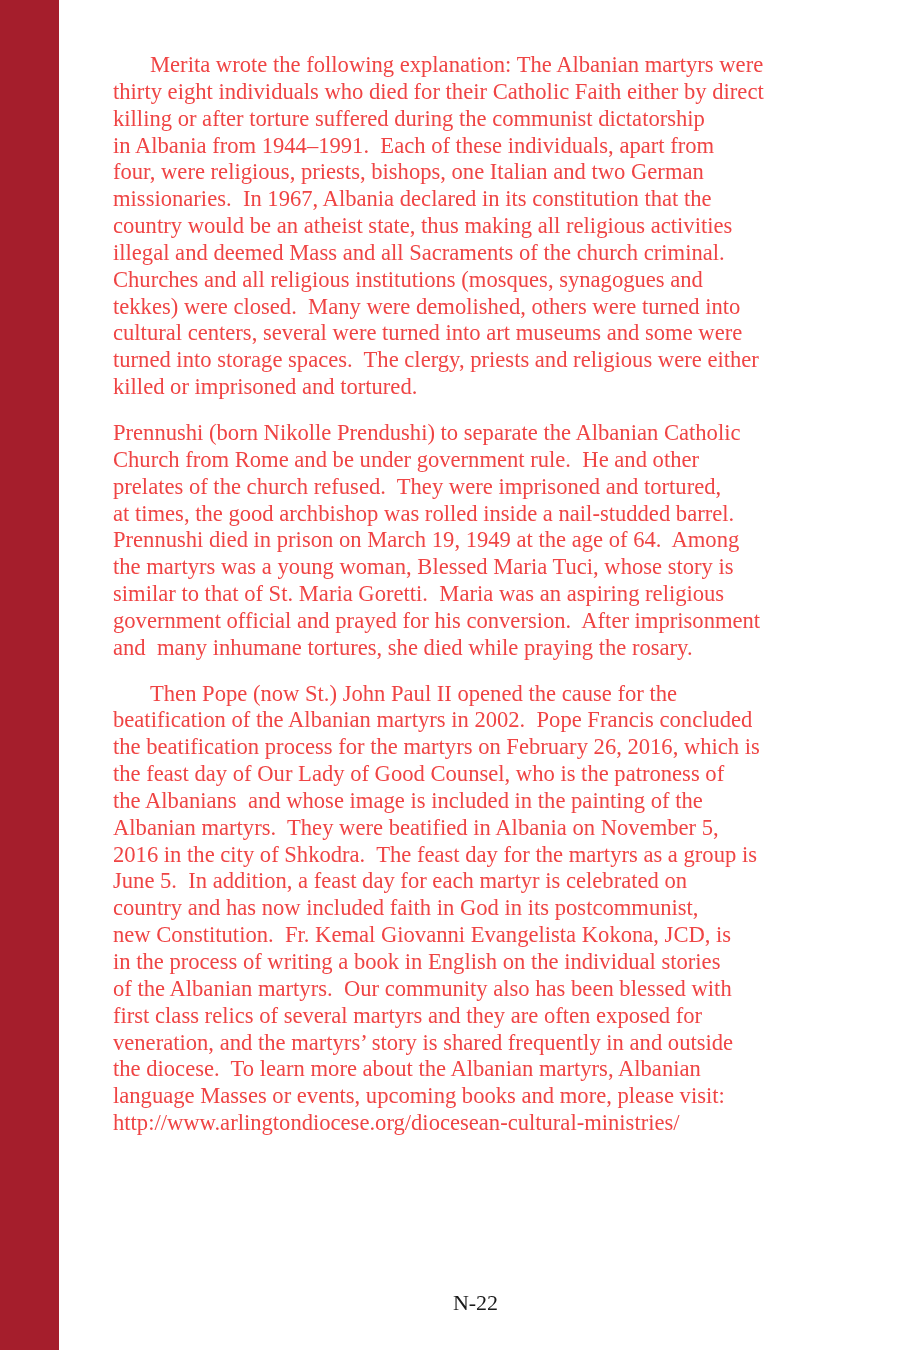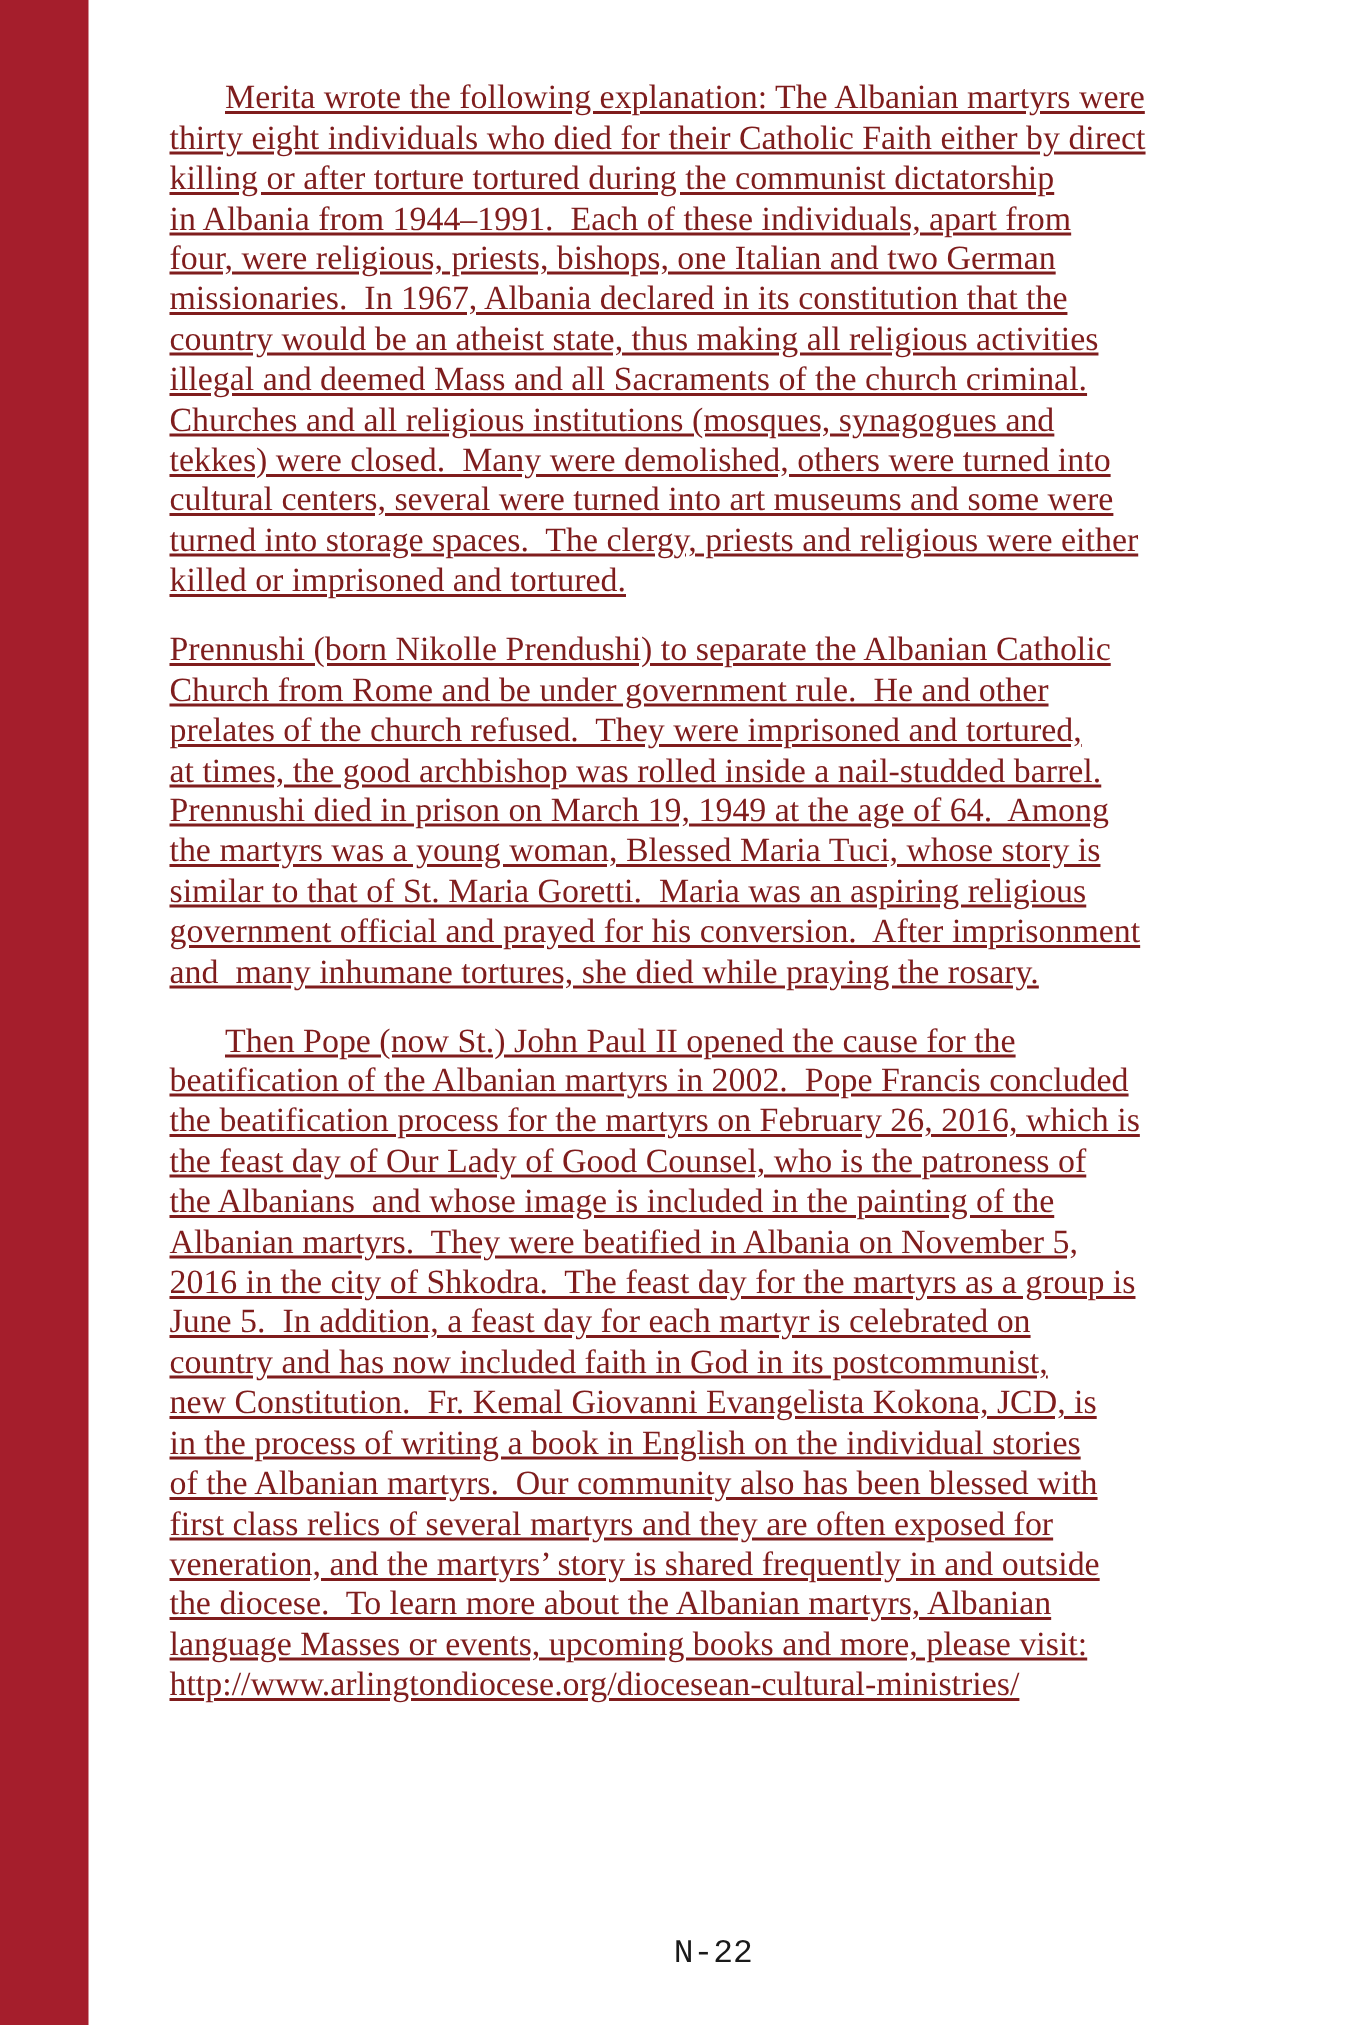--- a/index.html
+++ b/index.html
@@ -7,41 +7,41 @@
     width: 901px; height: 1350px; position: relative; overflow: hidden;
     background: #ffffff;
   }
   .side-bar {
     position: absolute; left: 0; top: 0; width: 59px; height: 1350px;
     background: #a51e2c;
   }
   .content {
     position: absolute; left: 113px; top: 52px; width: 760px;
     font-family: "Liberation Serif", serif;
-    font-size: 22.6px; line-height: 26.85px; color: #7f1d1d; text-decoration: underline;
+    font-size: 22.6px; line-height: 26.85px; color: #ef4444;
   }
   .para { margin: 0 0 19px 0; }
   .line { display: block; white-space: pre; }
   .line.indent { padding-left: 37px; }
   .page-number {
     position: absolute; top: 1290px; left: 0; width: 901px; text-align: center;
     padding-left: 50px; box-sizing: border-box;
-    font-family: Liberation Mono, monospace; font-size: 22px; color: #1a1a1a;
+    font-family: Liberation Serif, serif; font-size: 22px; color: #1a1a1a;
   }
 </style>
 </head>
 <body>
 
 <div class="side-bar" style="background: rgb(165, 30, 44);"></div>
 
 <div class="content">
   <p class="para">
     <span class="line indent">Merita wrote the following explanation: The Albanian martyrs were</span>
     <span class="line">thirty eight individuals who died for their Catholic Faith either by direct</span>
-    <span class="line">killing or after torture tortured during the communist dictatorship</span>
+    <span class="line">killing or after torture suffered during the communist dictatorship</span>
     <span class="line">in Albania from 1944–1991.  Each of these individuals, apart from</span>
     <span class="line">four, were religious, priests, bishops, one Italian and two German</span>
     <span class="line">missionaries.  In 1967, Albania declared in its constitution that the</span>
     <span class="line">country would be an atheist state, thus making all religious activities</span>
     <span class="line">illegal and deemed Mass and all Sacraments of the church criminal.</span>
     <span class="line">Churches and all religious institutions (mosques, synagogues and</span>
     <span class="line">tekkes) were closed.  Many were demolished, others were turned into</span>
     <span class="line">cultural centers, several were turned into art museums and some were</span>
     <span class="line">turned into storage spaces.  The clergy, priests and religious were either</span>
     <span class="line">killed or imprisoned and tortured.</span>

